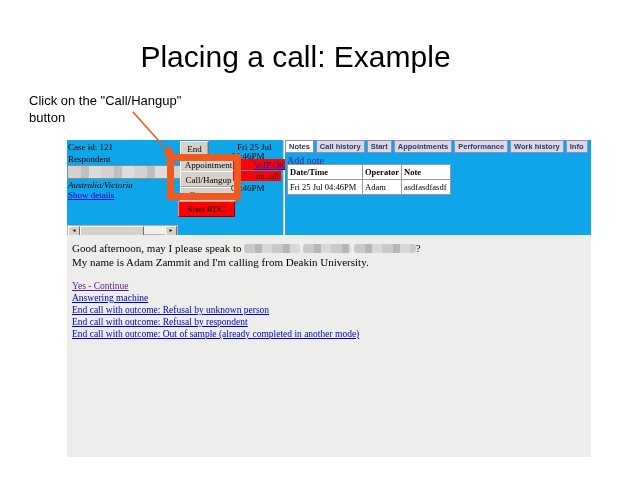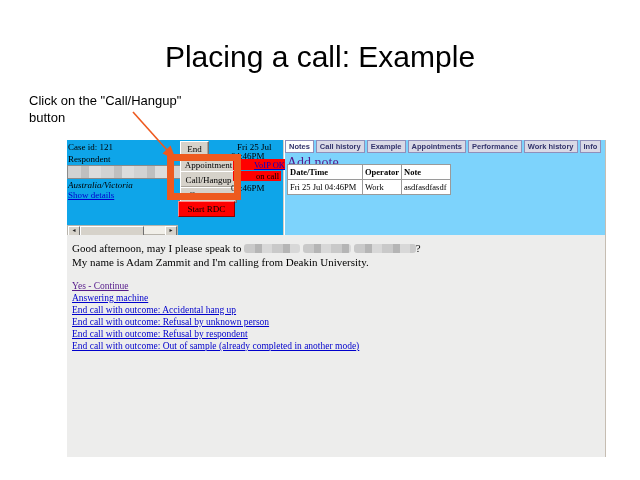--- a/index.html
+++ b/index.html
@@ -1,16 +1,16 @@
 <!DOCTYPE html>
 <html><head>
 <meta charset="utf-8">
 <style>
   html,body{margin:0;padding:0;background:#fff;}
-  .slide{position:relative;width:640px;height:480px;background:#fff;overflow:hidden;
+  .slide{position:relative;width:591px;height:480px;background:#fff;overflow:hidden;
          font-family:"Liberation Sans",sans-serif;color:#000;}
   .slide-title{position:absolute;top:40px;left:0;right:0;text-align:center;
                font-size:30px;font-weight:400;letter-spacing:0px;}
   .annotation{position:absolute;left:29px;top:92px;font-size:13px;line-height:17px;width:200px;}
 
   
   .shot{position:absolute;left:67px;top:140px;width:538px;height:317px;background:#fff;
         border-right:1px solid #c6bdb2;font-family:"Liberation Serif",serif;}
   .leftpanel{position:absolute;left:0;top:0;width:216px;height:95px;background:#0ea5e9;
              border-right:1px solid #d6cec4;}
@@ -33,27 +33,27 @@
 
   .hscroll{position:absolute;left:0;top:85px;width:111px;height:10px;background:#f1efe9;
            border:1px solid #b8b4ac;box-sizing:border-box;display:flex;}
   .sb-btn{width:10px;height:8px;background:#d6d2ca;border:1px solid;
           border-color:#fff #6f6f6f #6f6f6f #fff;font-size:5px;line-height:7px;
           text-align:center;color:#222;flex:none;cursor:pointer;}
   .sb-thumb{width:62px;height:8px;background:#d6d2ca;border:1px solid;
             border-color:#fff #6f6f6f #6f6f6f #fff;flex:none;cursor:pointer;}
   .sb-track{flex:1;}
 
-  .rightpanel{position:absolute;left:218px;top:0;width:320px;height:95px;background:#7dd3fc;}
+  .rightpanel{position:absolute;left:218px;top:0;width:320px;height:95px;background:#0ea5e9;}
   .tabbar{position:absolute;left:0;top:0;height:12px;display:flex;align-items:flex-start;
           font-family:"Liberation Sans",sans-serif;}
   .tab{flex:none;font-size:7.5px;font-weight:bold;color:#33336b;background:#d9d9e6;
        border:1px solid #8f8fbb;padding:1px 3px;margin-right:2px;white-space:nowrap;cursor:pointer;}
   .tab.active{background:#fdfdfd;}
-  .addnote{position:absolute;left:2px;top:15px;font-size:14px;}
+  .addnote{position:absolute;left:2px;top:15px;font-size:10px;}
   .ntable{position:absolute;left:2px;top:24px;border-collapse:collapse;
           font-size:8.5px;font-family:"Liberation Serif",serif;}
   .ntable th{border:1px solid #9a9a9a;font-weight:bold;text-align:left;
              padding:2px 2px;background:#fff;}
   .ntable td{border:1px solid #9a9a9a;padding:2px 2px;background:#fff;}
 
   .scriptpanel{position:absolute;left:0;top:95px;width:538px;height:222px;background:#ededec;}
   .para{position:absolute;left:5px;top:7px;font-size:11px;line-height:13.5px;width:480px;}
   .blob{display:inline-block;height:9px;border-radius:3px;vertical-align:-1px;
         background:repeating-linear-gradient(90deg,#c9c9c9 0 11px,#b5b5b5 11px 18px,#d8d8d8 18px 28px);}
@@ -106,55 +106,54 @@
         <div class="sb-thumb"></div>
         <div class="sb-track"></div>
         <div class="sb-btn">►</div>
       </div>
     </div>
 
     <div class="rightpanel">
       <div class="tabbar">
         <div class="tab active">Notes</div>
         <div class="tab">Call history</div>
-        <div class="tab">Example</div>
+        <div class="tab">Start</div>
         <div class="tab">Appointments</div>
         <div class="tab">Performance</div>
         <div class="tab">Work history</div>
         <div class="tab">Info</div>
       </div>
       <div class="addnote link visited">Add note</div>
       <table class="ntable">
         <tbody>
             <tr>
           <th style="width:70px;">Date/Time</th>
           <th style="width:34px;">Operator</th>
           <th style="width:44px;margin-left:40px;">Note</th>
         </tr>
         <tr>
           <td>Fri 25 Jul 04:46PM</td>
-          <td>Work</td>
+          <td>Adam</td>
           <td>asdfasdfasdf</td>
         </tr>
       </tbody>
         </table>
     </div>
 
     <div class="scriptpanel">
       <div class="para">
         <span>Good afternoon, may I please speak to </span><span class="blob" style="width:56px;"></span>
         <span class="blob" style="width:48px;"></span>
         <span class="blob" style="width:62px;"></span><span>?</span>
         <br>
         <span>My name is Adam Zammit and I'm calling from Deakin University.</span>
       </div>
       <div class="slinks">
         <span class="link visited">Yes - Continue</span>
         <span class="link">Answering machine</span>
-        <span class="link">End call with outcome: Accidental hang up</span>
         <span class="link">End call with outcome: Refusal by unknown person</span>
         <span class="link">End call with outcome: Refusal by respondent</span>
         <span class="link">End call with outcome: Out of sample (already completed in another mode)</span>
       </div>
     </div>
   </div>
 
   <div class="hibox"></div>
 
   <svg class="arrow-svg" width="640" height="480" viewBox="0 0 640 480">

